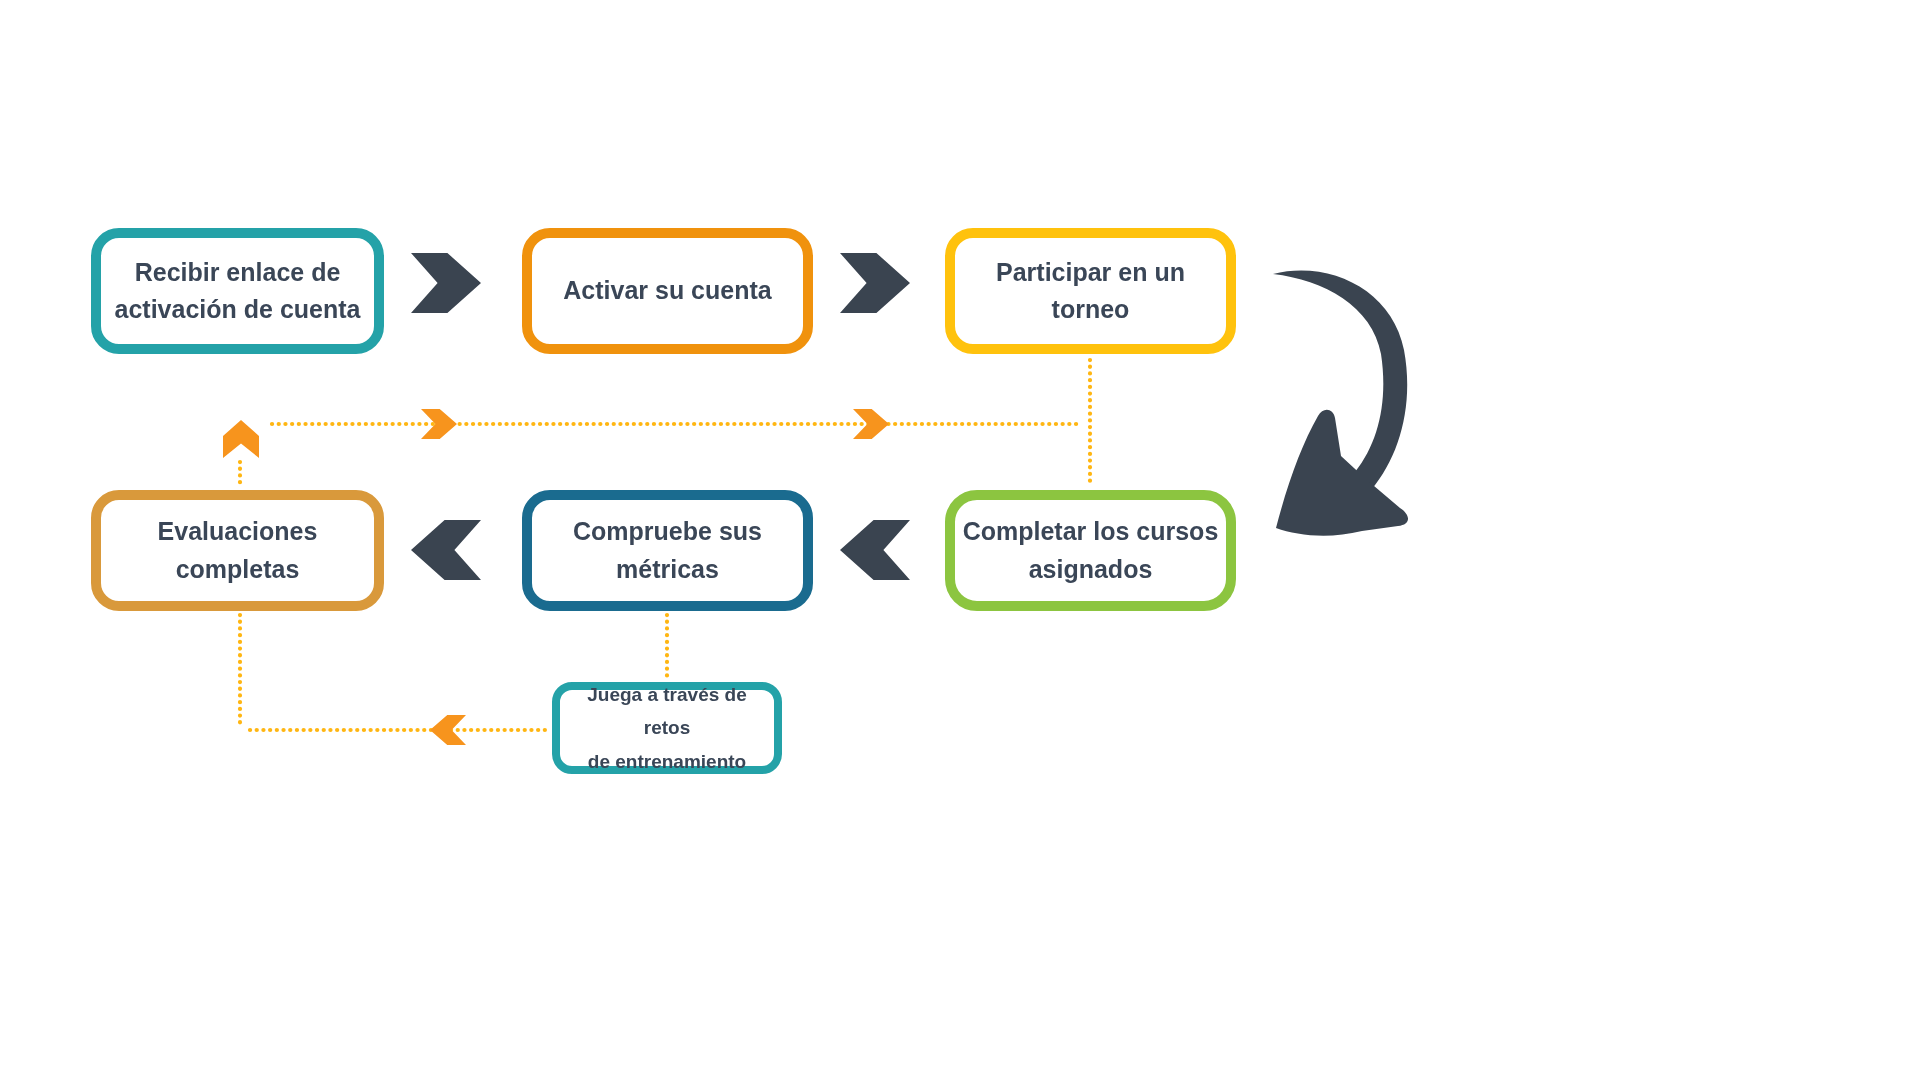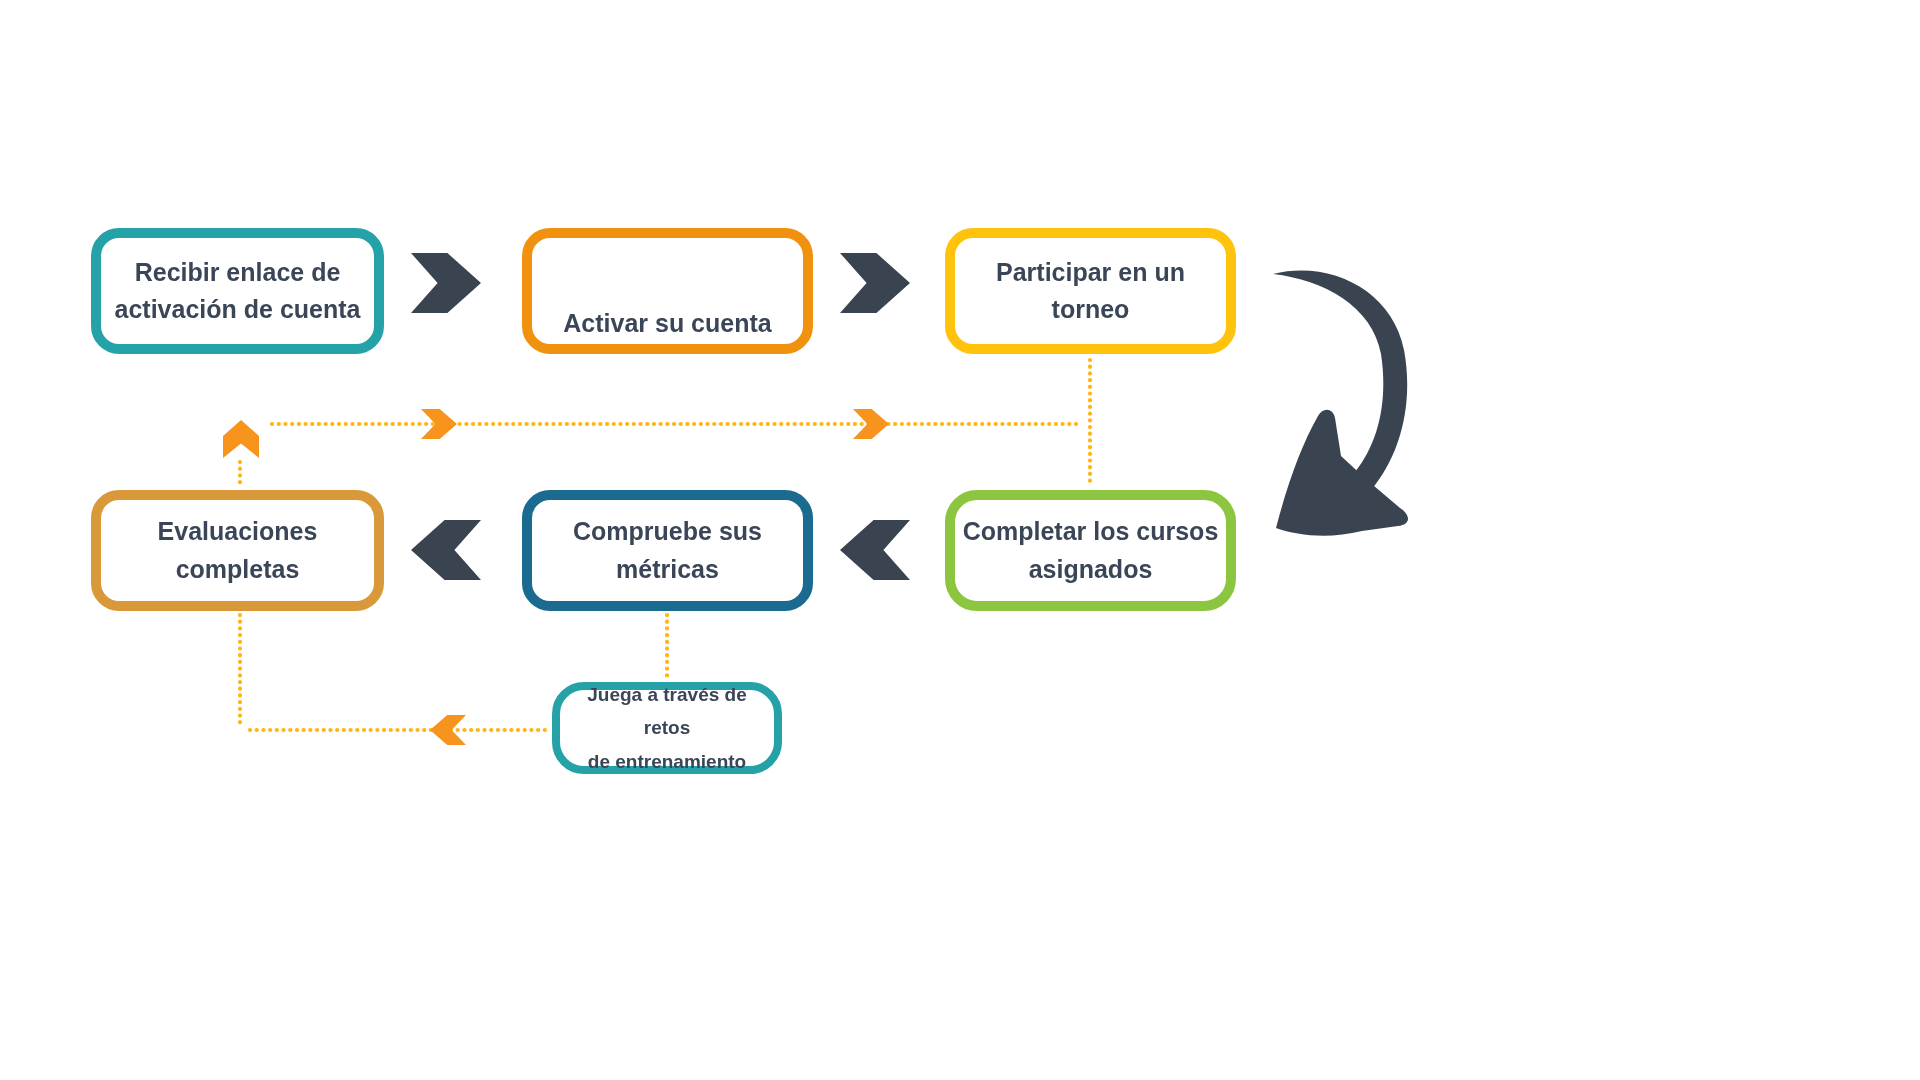--- a/index.html
+++ b/index.html
@@ -33,21 +33,21 @@
   .box .box-label { white-space: pre-line; }
 
   .box.small {
     border-width: 8px;
     border-radius: 20px;
     font-size: 19px;
     line-height: 1.75;
   }
 
   #box-receive     { left: 91px;  top: 228px; width: 293px; height: 126px; }
-  #box-activate    { left: 522px; top: 228px; width: 291px; height: 126px; align-items: flex-end; }
+  #box-activate    { left: 522px; top: 228px; width: 291px; height: 126px; }
   #box-tournament  { left: 945px; top: 228px; width: 291px; height: 126px; justify-content: center; }
   #box-evaluations { left: 91px;  top: 490px; width: 293px; height: 121px; }
   #box-metrics     { left: 522px; top: 490px; width: 291px; height: 121px; }
   #box-courses     { left: 945px; top: 490px; width: 291px; height: 121px; }
   #box-training    { left: 552px; top: 682px; width: 230px; height: 92px;  }
 
   
   .bigchev {
     position: absolute;
     width: 70px;
@@ -115,21 +115,21 @@
   <div class="box" id="box-evaluations" style="border-color: rgb(217, 153, 59);">
     <span class="box-label">Evaluaciones
 completas</span>
   </div>
 
   <div class="box" id="box-metrics" style="border-color: rgb(26, 107, 143);">
     <span class="box-label">Compruebe sus
 métricas</span>
   </div>
 
-  <div class="box small" id="box-training" style="border-color: rgb(36, 162, 168); border-radius: 32px;">
+  <div class="box small" id="box-training" style="border-color: rgb(36, 162, 168);">
     <span class="box-label">Juega a través de retos
 de entrenamiento</span>
   </div>
 
   <div class="bigchev right" id="chev-1" style="background-color: rgb(58, 68, 80);"></div>
   <div class="bigchev right" id="chev-2" style="background-color: rgb(58, 68, 80);"></div>
   <div class="bigchev left" id="chev-3" style="background-color: rgb(58, 68, 80);"></div>
   <div class="bigchev left" id="chev-4" style="background-color: rgb(58, 68, 80);"></div>
 
   <div class="dchev right" id="dchev-right-1" style="background-color: rgb(247, 148, 29);"></div>

